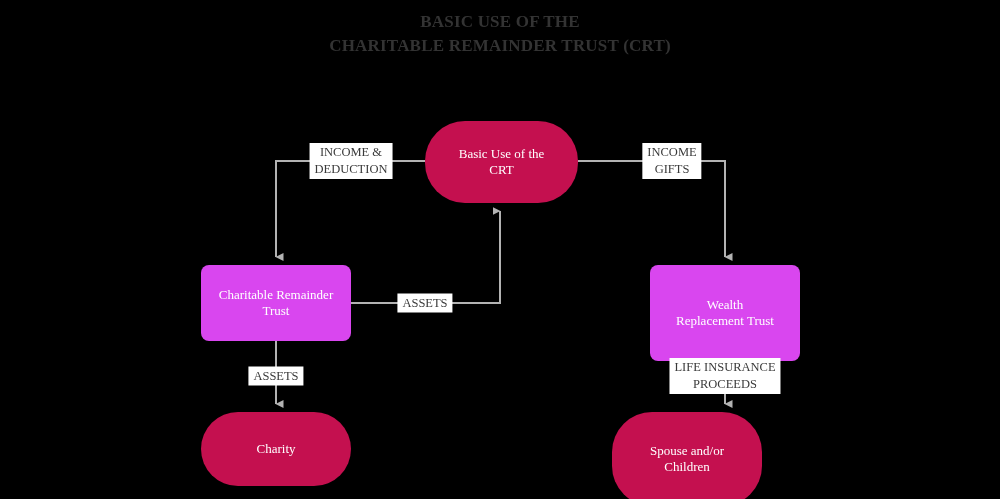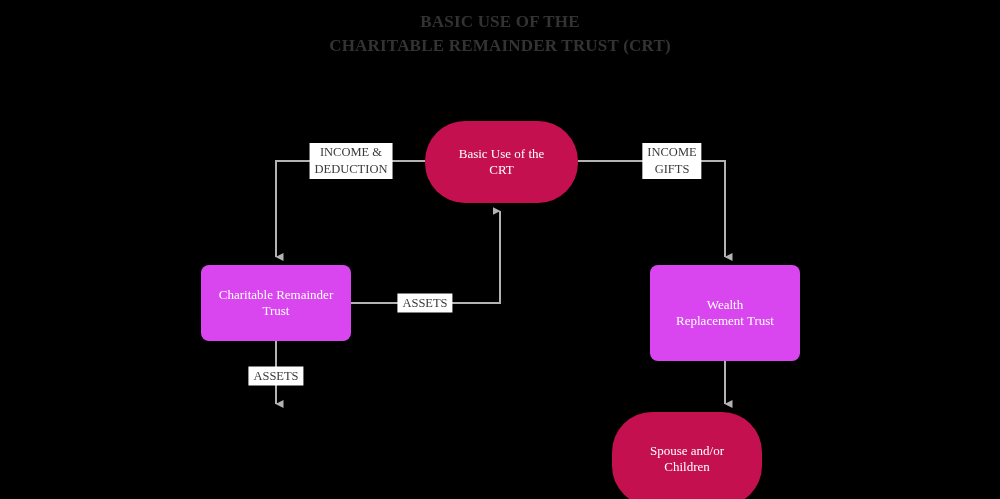--- a/index.html
+++ b/index.html
@@ -140,28 +140,31 @@
 
   <div class="node node-crimson node-pill node-crt">Basic Use of the
 CRT</div>
 
   <div class="node node-teal node-rounded node-crtrust">Charitable Remainder
 Trust</div>
 
   <div class="node node-teal node-rounded node-wrt">Wealth
 Replacement Trust</div>
 
+  <div class="node node-crimson node-pill node-charity">Charity</div>
 
   <div class="node node-crimson node-pill node-spouse">Spouse and/or
 Children</div>
 
   <div class="edge-label label-income-deduction">INCOME &amp;
 DEDUCTION</div>
 
   <div class="edge-label label-income-gifts">INCOME
 GIFTS</div>
 
   <div class="edge-label label-assets-mid">ASSETS</div>
 
   <div class="edge-label label-assets-left">ASSETS</div>
 
+  <div class="edge-label label-life-insurance">LIFE INSURANCE
+PROCEEDS</div>
 
 </div>
 
 </body></html>

